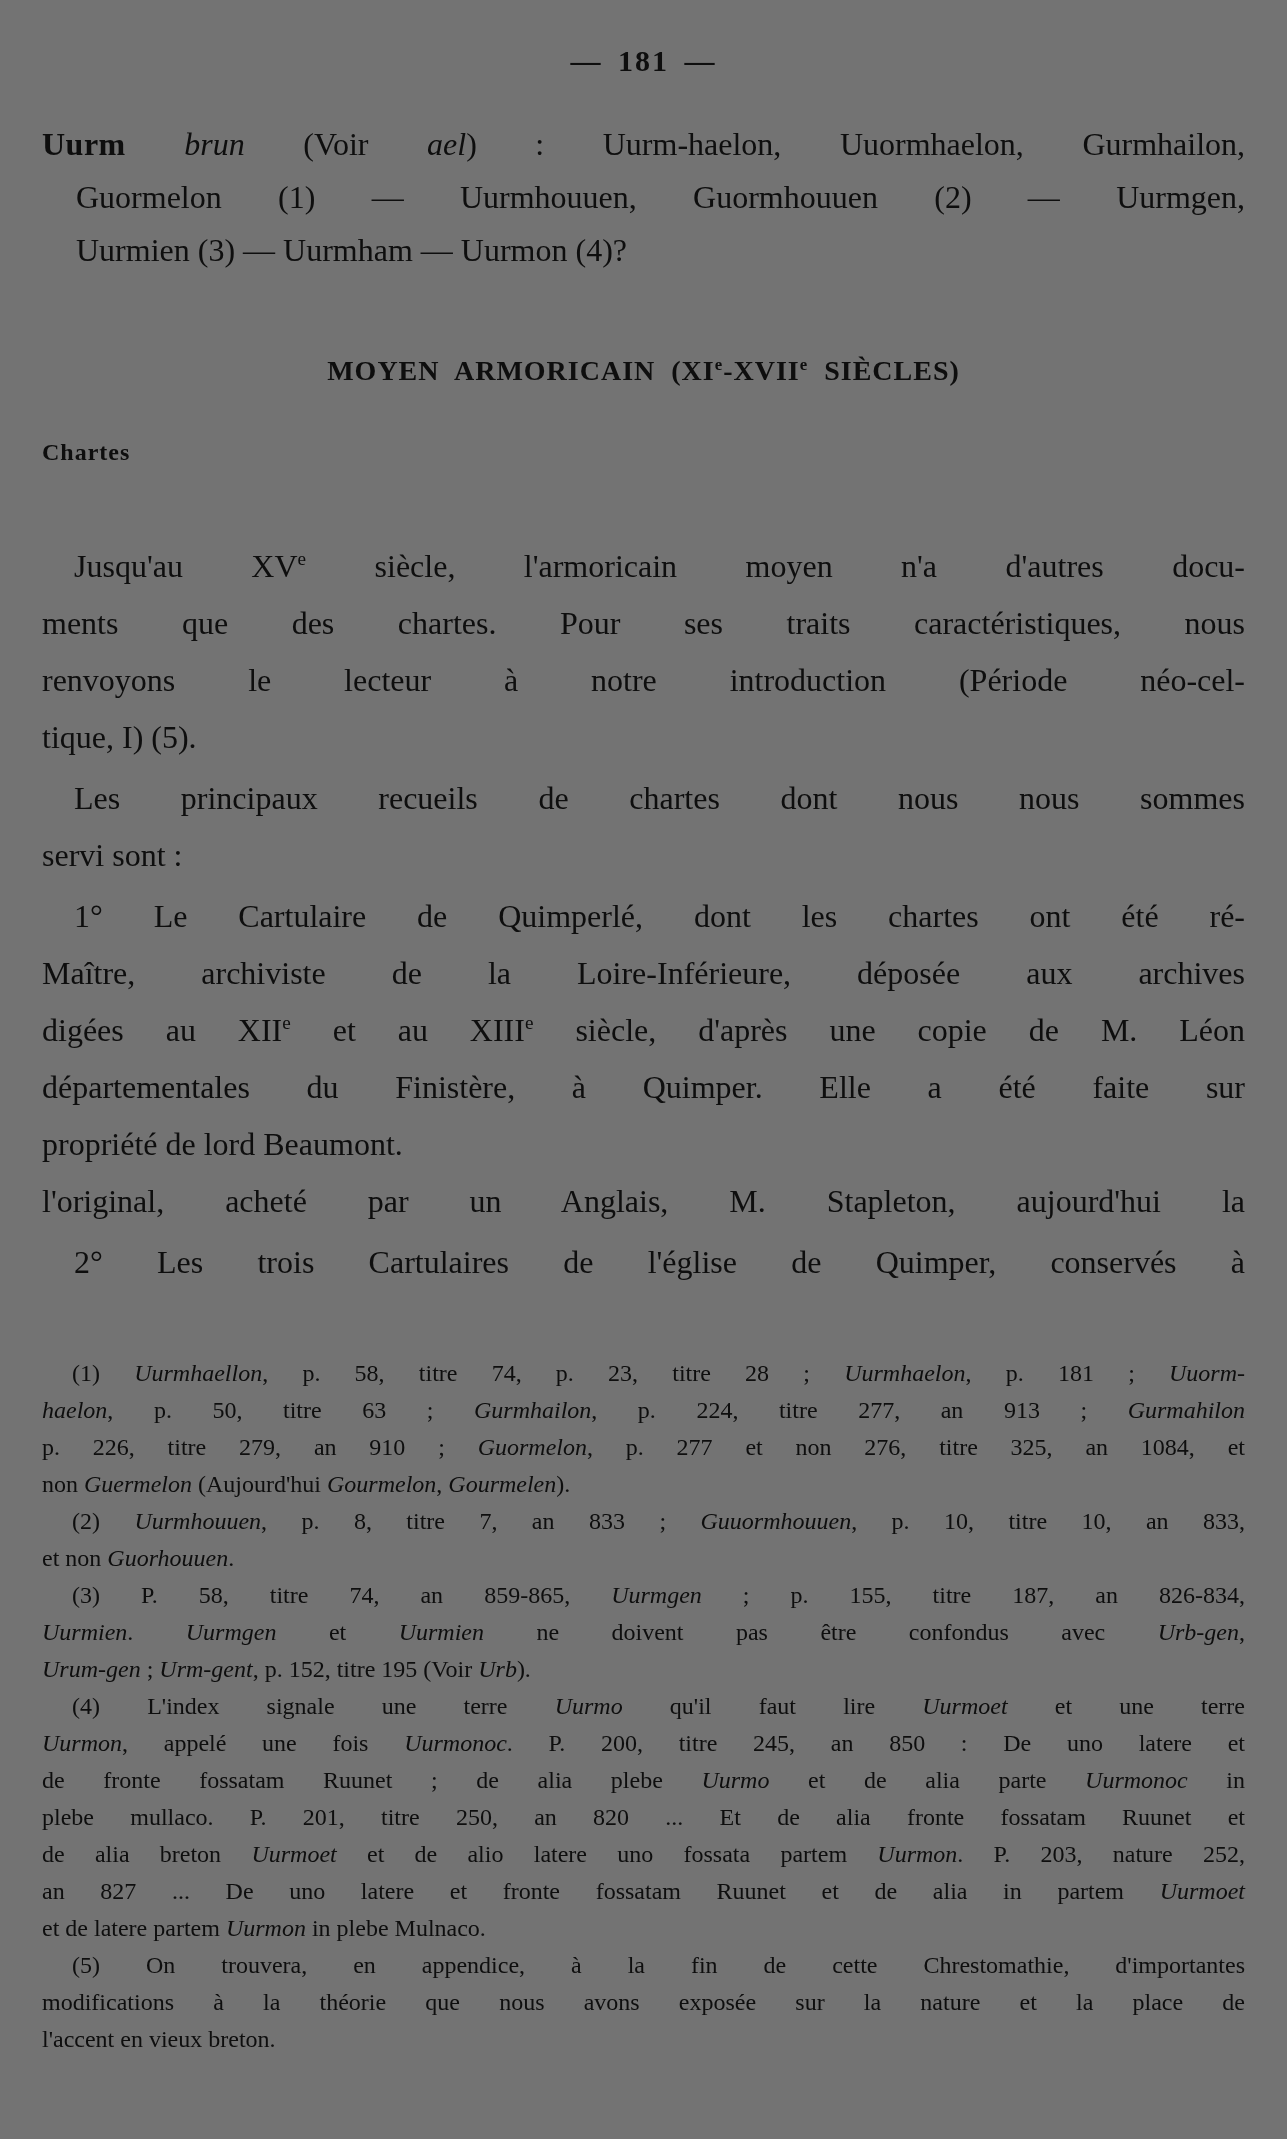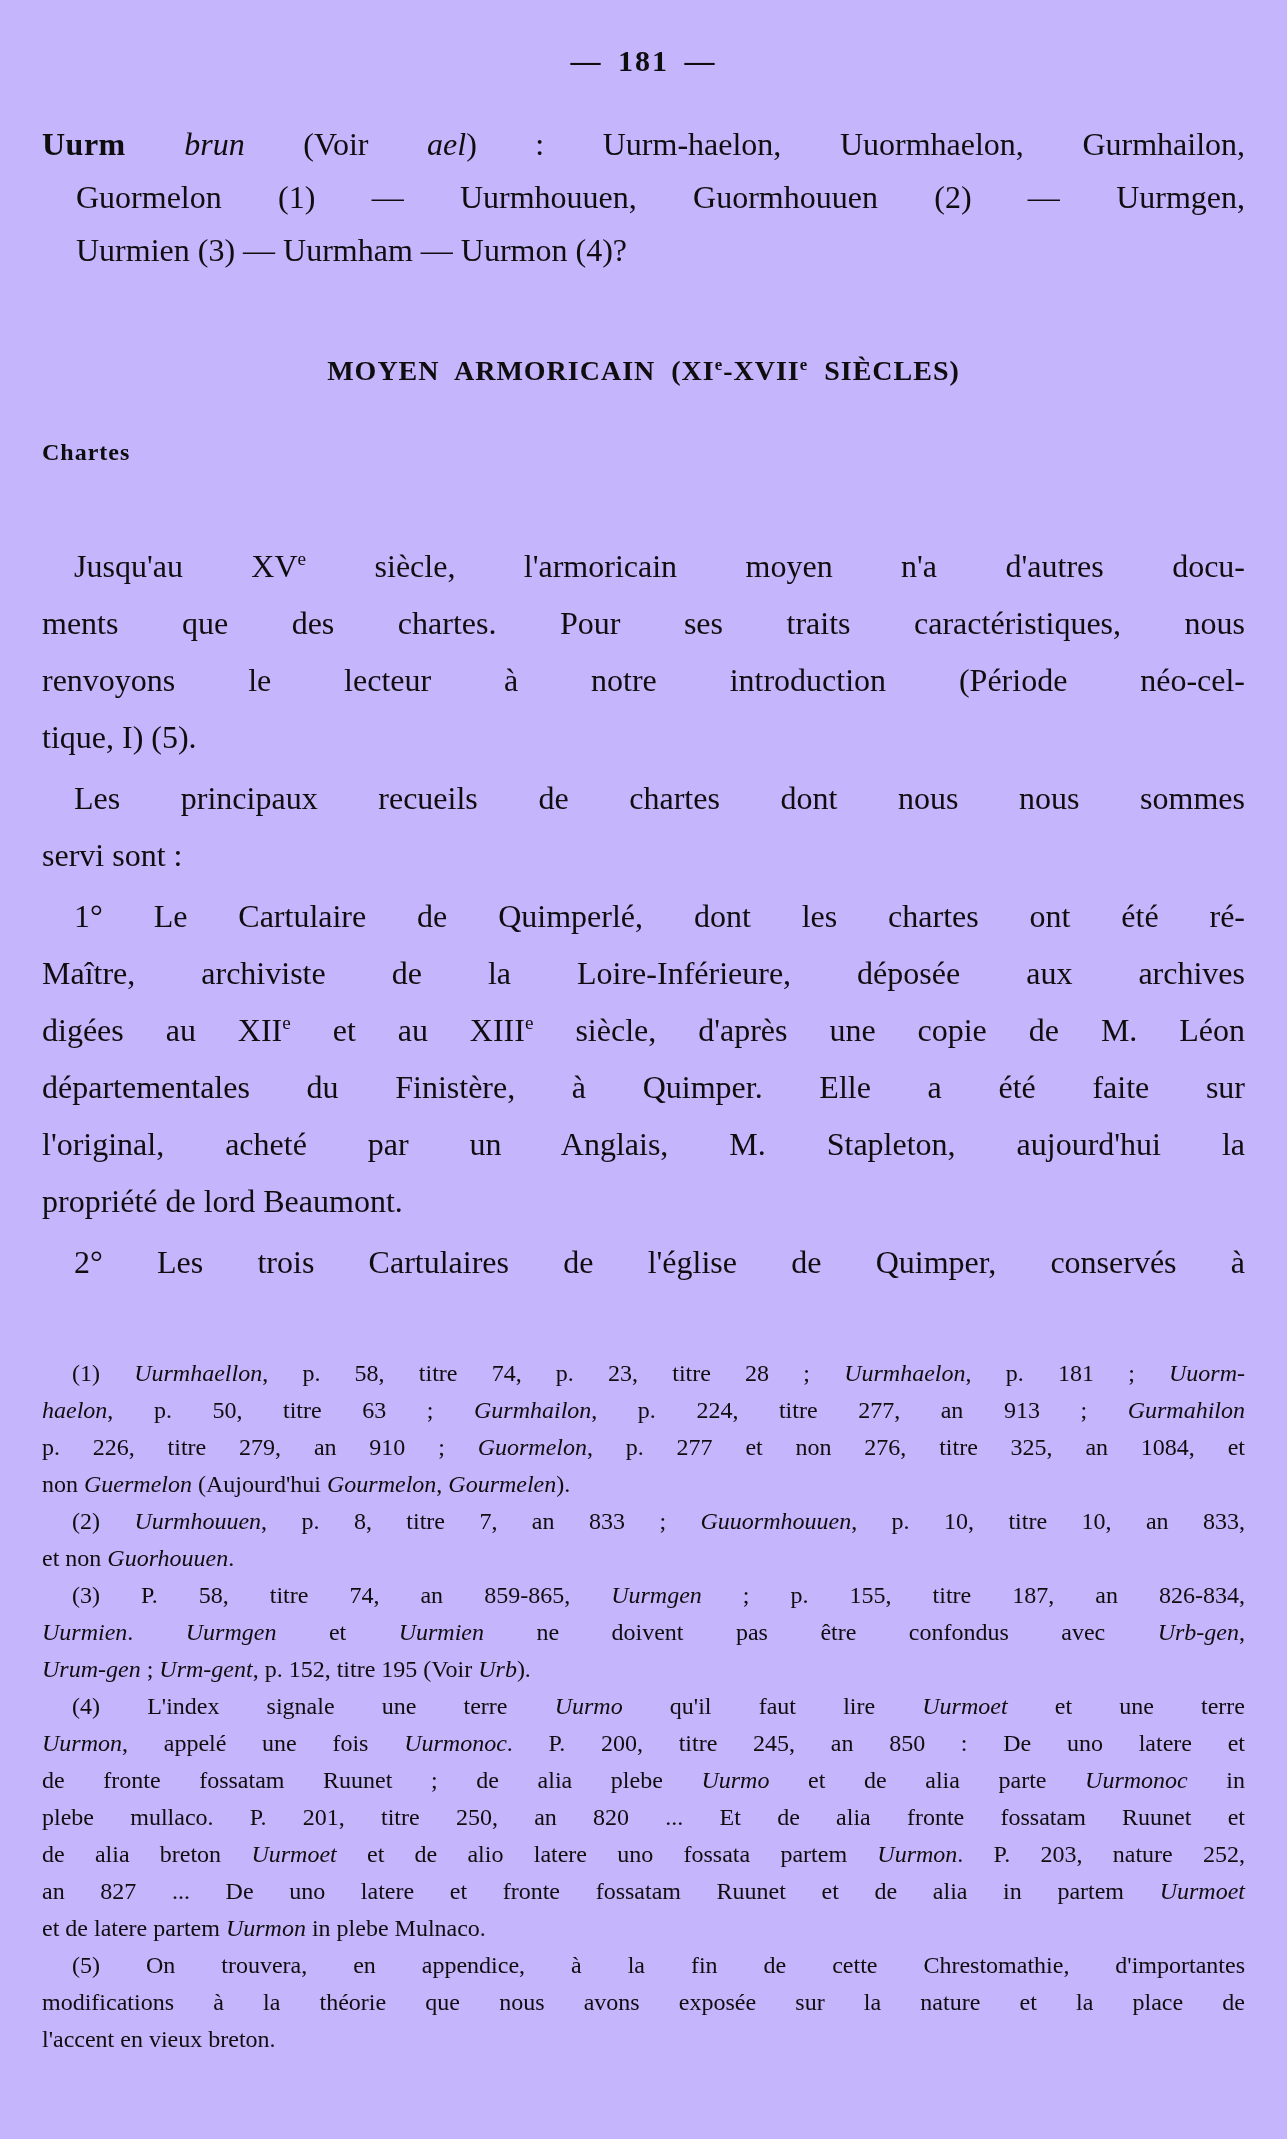--- a/index.html
+++ b/index.html
@@ -1,19 +1,19 @@
 <!DOCTYPE html>
 <html><head>
 <meta charset="utf-8">
 <style>
   html,body{margin:0;padding:0;background:#ffffff;}
   .page{
     position:relative;
     width:1287px;height:2139px;
-    background:#c4b5fd;color:#0e0e0e;
+    background:#737373;color:#0e0e0e;
     font-family:"Liberation Serif","DejaVu Serif",serif;
     box-sizing:border-box;
     padding:36px 42px 0 42px;
     overflow:hidden;
   }
   .pagenum{
     text-align:center;font-size:30px;font-weight:bold;
     letter-spacing:2px;word-spacing:6px;margin-top:8px;
   }
   .entry{margin-top:40px;font-size:32px;line-height:53px;}
@@ -61,22 +61,22 @@
       </div>
     <div class="para">
         <div class="tline first"><span>Les principaux recueils de chartes dont nous nous sommes</span></div>
         <div class="tline last"><span>servi sont :</span></div>
       </div>
     <div class="para">
         <div class="tline first"><span>1° Le Cartulaire de Quimperlé, dont les chartes ont été ré-</span></div>
         <div class="tline"><span>Maître, archiviste de la Loire-Inférieure, déposée aux archives</span></div>
         <div class="tline"><span>digées au XII</span><span class="sup">e</span><span> et au XIII</span><span class="sup">e</span><span> siècle, d'après une copie de M. Léon</span></div>
         <div class="tline"><span>départementales du Finistère, à Quimper. Elle a été faite sur</span></div>
+        <div class="tline last"><span>propriété de lord Beaumont.</span></div>
         <div class="tline"><span>l'original, acheté par un Anglais, M. Stapleton, aujourd'hui la</span></div>
-        <div class="tline last"><span>propriété de lord Beaumont.</span></div>
       </div>
     <div class="para">
         <div class="tline first"><span>2° Les trois Cartulaires de l'église de Quimper, conservés à</span></div>
       </div>
   </div>
 
   <div class="footnotes">
     <div class="note">
         <div class="tline first"><span>(1) </span><span class="i">Uurmhaellon</span><span>, p. 58, titre 74, p. 23, titre 28 ; </span><span class="i">Uurmhaelon</span><span>, p. 181 ; </span><span class="i">Uuorm-</span></div>
         <div class="tline"><span class="i">haelon</span><span>, p. 50, titre 63 ; </span><span class="i">Gurmhailon</span><span>, p. 224, titre 277, an 913 ; </span><span class="i">Gurmahilon</span></div>

